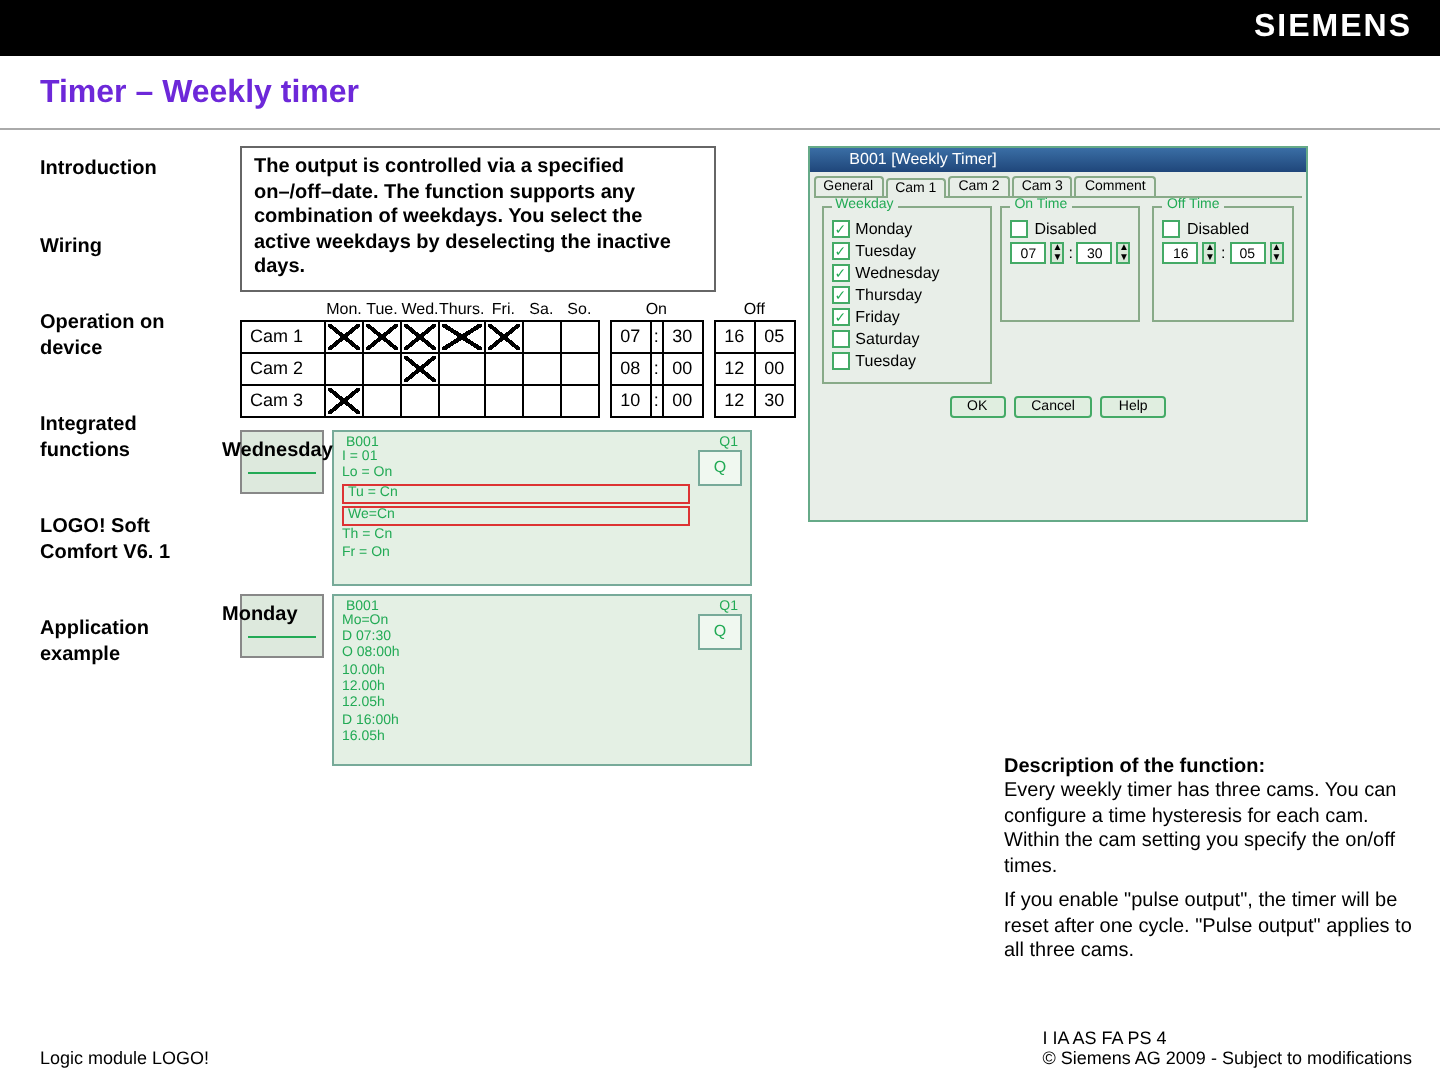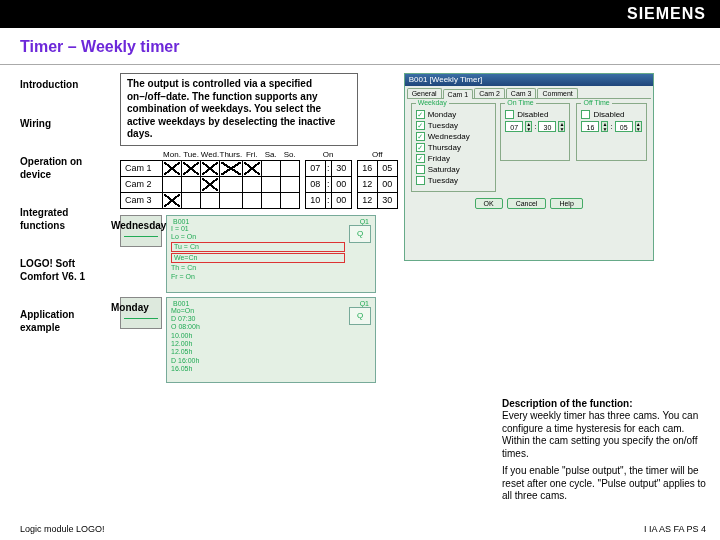--- a/index.html
+++ b/index.html
@@ -8,21 +8,21 @@
   .brand { color: #fff; font-size: 16px; font-weight: bold; letter-spacing: 1px; }
   .title-bar { background: #fff; padding: 10px 20px 8px; border-bottom: 1px solid #aaa; }
   .title-bar h1 { font-size: 16px; font-weight: bold; color: #6d28d9; }
   .content { display: flex; padding: 8px 12px 0 20px; gap: 8px; }
   .sidebar { width: 92px; display: flex; flex-direction: column; gap: 26px; padding-top: 6px; }
   .sidebar-item { font-size: 10px; font-weight: bold; line-height: 1.25; }
   .main { flex: 1; display: flex; flex-direction: column; }
   .top-row { display: flex; gap: 6px; }
   .desc-box { background: #fff; border: 1px solid #666; padding: 4px 6px; width: 238px; font-size: 10px; line-height: 1.25; font-weight: bold; }
   .dialog-img { width: 250px; height: 188px; border: 1px solid #6a8; background: #e8eee8; position: relative; font-size: 8px; }
-  .dlg-title { background: linear-gradient(#3a6ea5,#1f467a); color: #fff; padding: 1px 4px; font-size: 8px; height: 12px; }
+  .dlg-title { background: linear-gradient(#3a6ea5,#1f467a); color: #fff; padding: 1px 20px; font-size: 8px; height: 12px; }
   .dlg-tabs { display: flex; gap: 0; border-bottom: 1px solid #8a8; margin: 2px 2px 0; }
   .dlg-tab { border: 1px solid #8a8; border-bottom: none; background: #e8eee8; padding: 1px 4px; font-size: 7px; margin-right: 1px; border-radius: 2px 2px 0 0; }
   .dlg-tab.active { background: #e8eee8; position: relative; top: 1px; }
   .dlg-body { display: flex; gap: 4px; padding: 4px 6px; }
   .dlg-group { border: 1px solid #8a8; padding: 4px 4px 4px 4px; position: relative; }
   .dlg-group-title { position: absolute; top: -5px; left: 4px; background: #e8eee8; padding: 0 2px; font-size: 7px; color: #2a5; }
   .chk-row { display: flex; align-items: center; gap: 3px; margin: 2px 0; }
   .chk { width: 9px; height: 9px; border: 1px solid #4a6; background: #fff; display: inline-flex; align-items: center; justify-content: center; font-size: 7px; color: #2a5; }
   .chk.on::after { content: "✓"; }
   .dlg-right { display: flex; flex-direction: row; gap: 6px; }
@@ -299,24 +299,25 @@
           <span class="dlg-btn">Cancel</span>
           <span class="dlg-btn">Help</span>
         </div>
       </div>
     </div>
 
   </div>
 
 </div>
 
-<div class="right-panel" style="position:absolute; right:6px; top:372px;margin-top:20px;">
+<div class="right-panel" style="position:absolute; right:6px; top:372px;">
   <div class="desc-title">Description of the function:</div>
   <div class="desc-text">Every weekly timer has three cams. You can configure a time hysteresis for each cam. Within the cam setting you specify the on/off times.</div>
   <div class="desc-text">If you enable "pulse output", the timer will be reset after one cycle. "Pulse output" applies to all three cams.</div>
 </div>
 
 <div class="footer">
   <span>Logic module LOGO!</span>
   <div class="footer-right">
     <div>I IA AS FA PS 4</div>
+    <div>© Siemens AG 2009 - Subject to modifications</div>
   </div>
 </div>
 
 </body></html>

